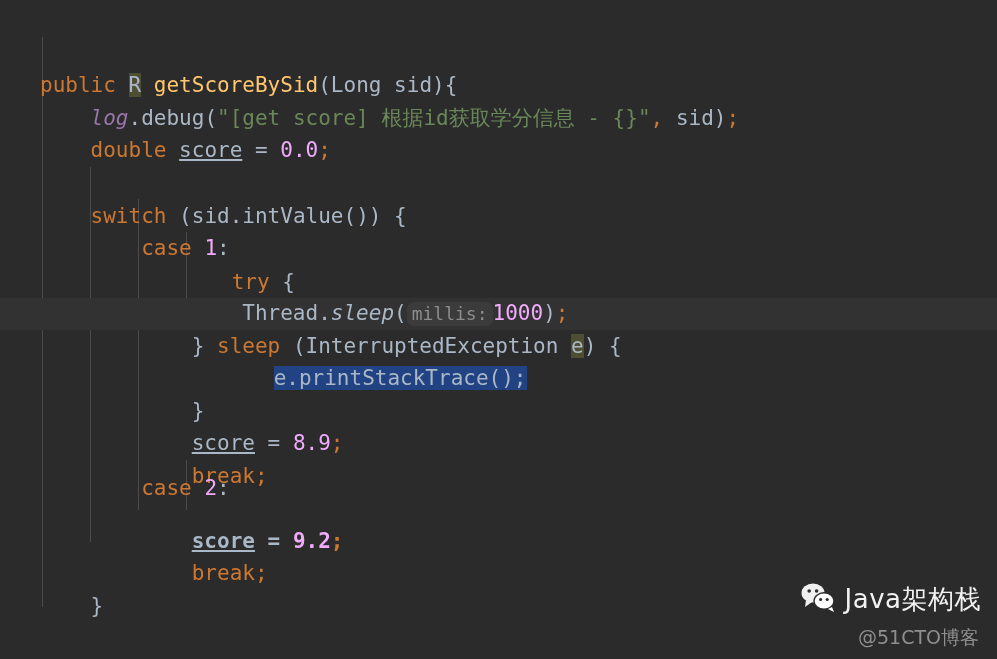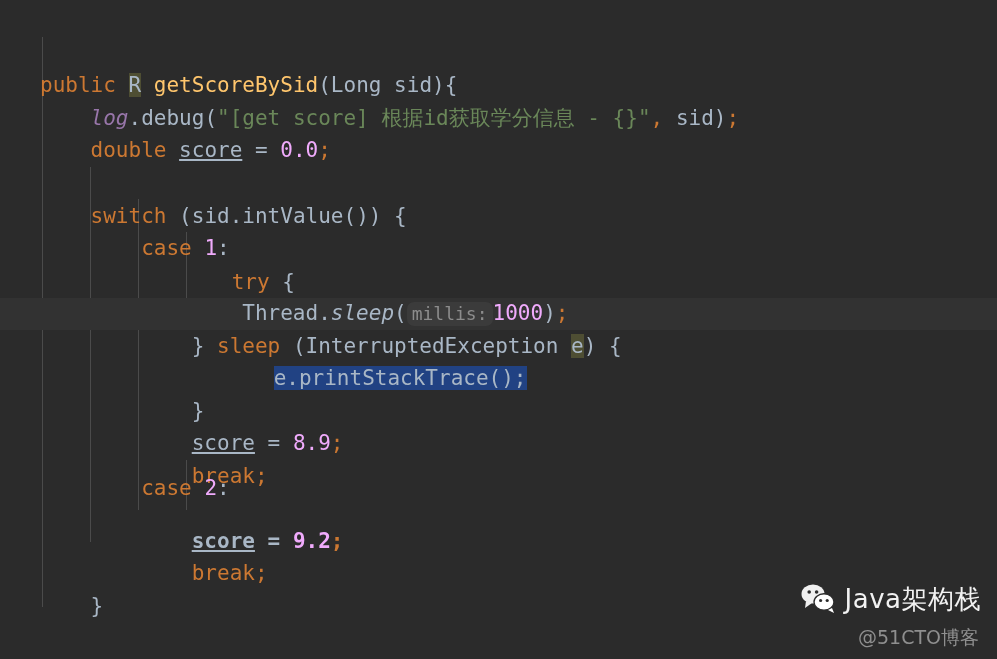--- a/index.html
+++ b/index.html
@@ -93,21 +93,21 @@
     position: absolute;
     right: 16px;
     bottom: 8px;
     display: flex;
     flex-direction: column;
     align-items: flex-end;
     pointer-events: none;
   }
   .wm-top {
     display: flex;
-    align-items: flex-end;
+    align-items: flex-start;
     gap: 8px;
   }
   .wm-name {
     color: #f2f2f2;
     font-size: 26px;
     font-family: "DejaVu Sans", sans-serif;
     letter-spacing: 0.5px;
   }
   .wm-sub {
     color: #8f8f8f;

